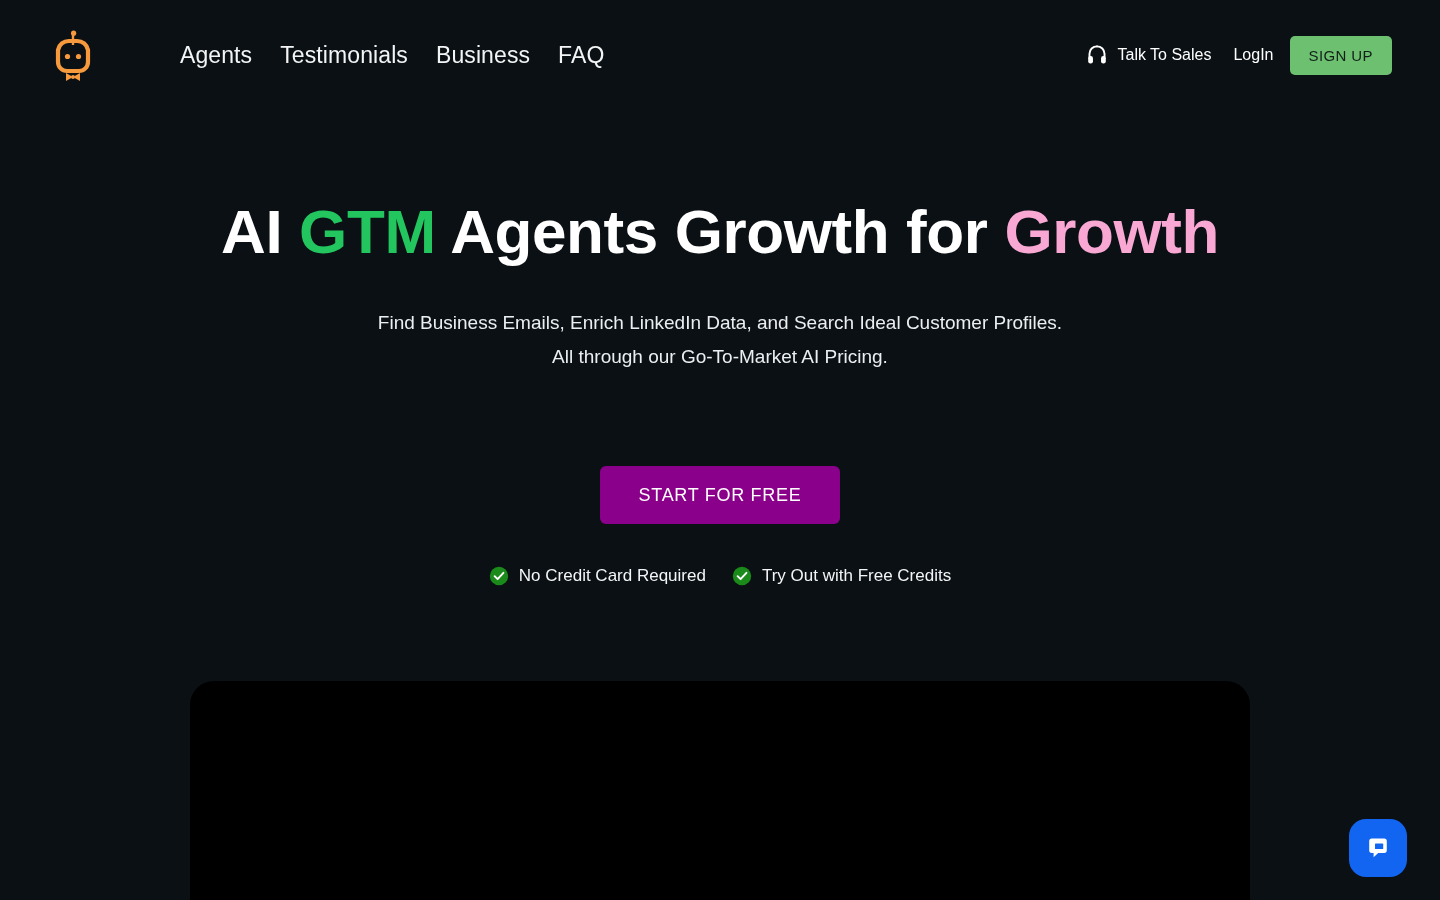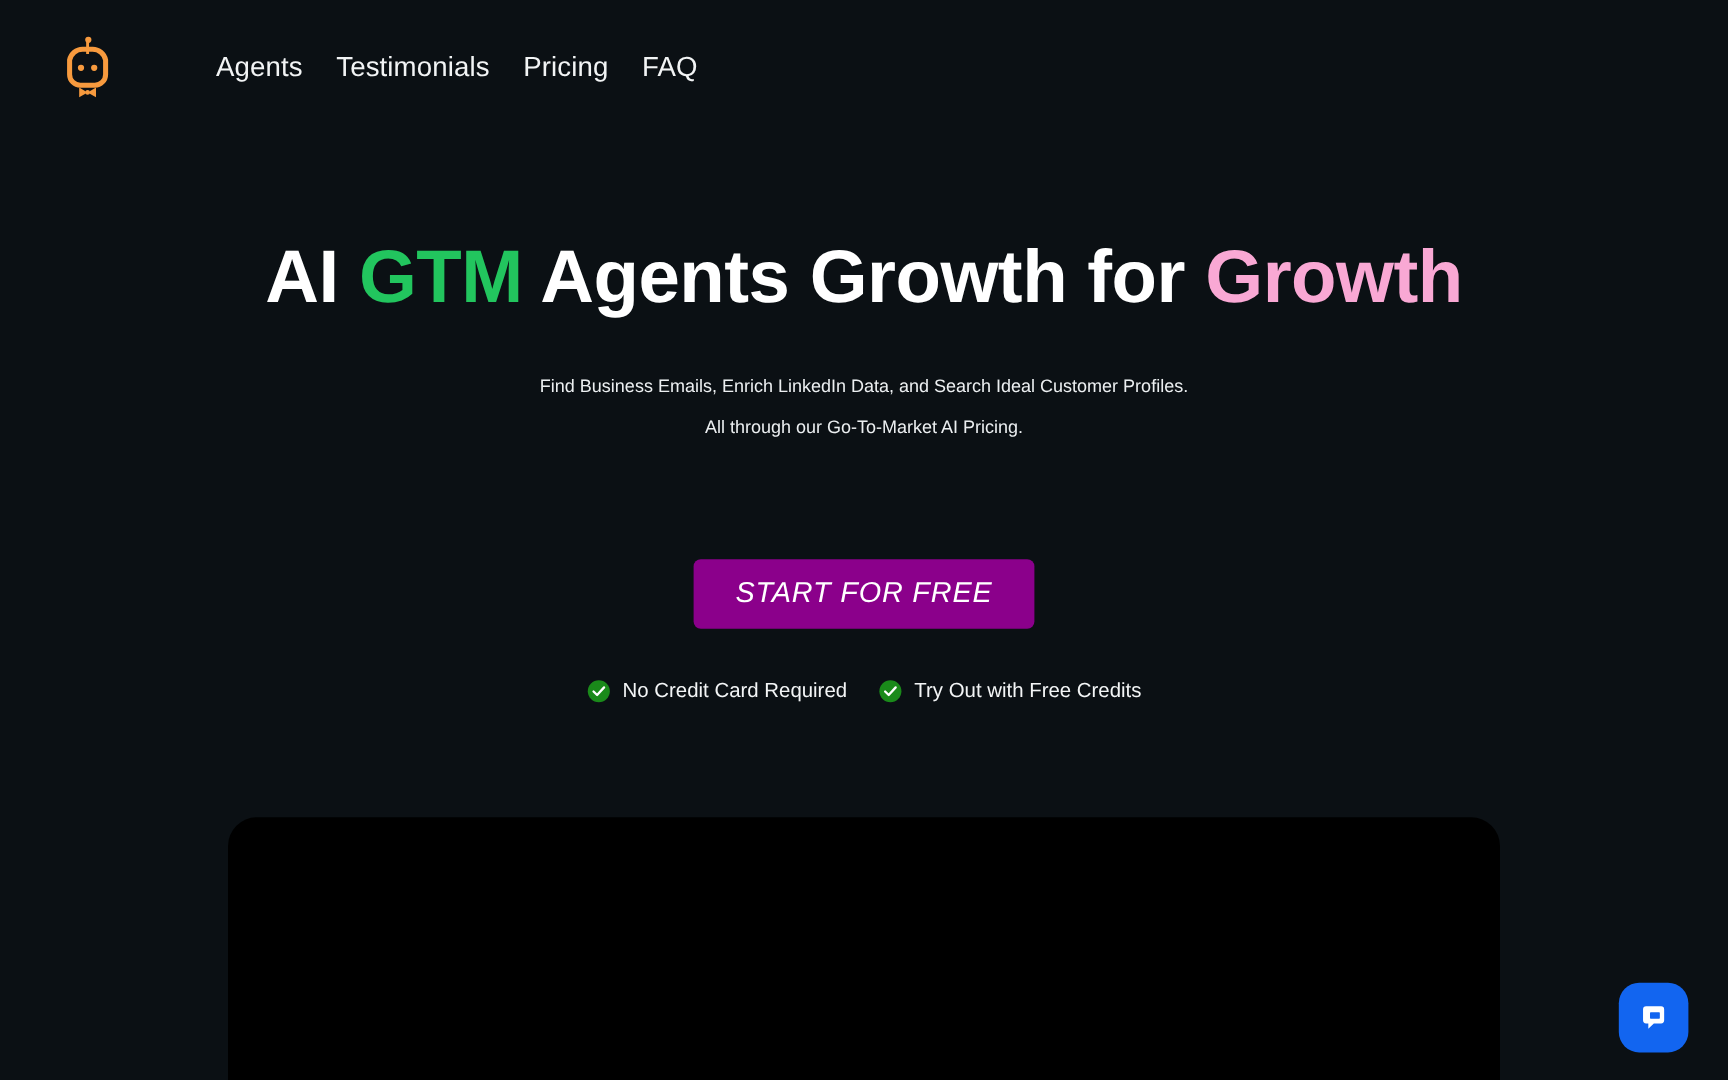--- a/index.html
+++ b/index.html
@@ -112,44 +112,43 @@
     letter-spacing: -0.4px;
     color: #ffffff;
     white-space: nowrap;
   }
 
   .t-gtm { color: #22c55e; }
   .t-growth { color: #f9a8d4; }
 
   .hero-sub {
     margin-top: 40px;
-    font-size: 15px;
+    font-size: 19px;
     line-height: 34px;
     color: #eceff1;
     font-weight: normal;
   }
 
   .cta-wrap {
     margin-top: 92px;
     display: flex;
     justify-content: center;
   }
 
   .cta-btn {
     background: #8b008b;
     color: #ffffff;
     border: none;
     border-radius: 6px;
-    font-size: 24px;
+    font-size: 18px;
     letter-spacing: 0.7px;
-    width: 284px;
+    width: 240px;
     height: 58px;
     cursor: pointer;
     font-family: "Liberation Sans", sans-serif;
-    font-style: italic;
   }
 
   .badges {
     margin-top: 42px;
     display: flex;
     justify-content: center;
     align-items: center;
     gap: 26px;
   }
 
@@ -210,24 +209,40 @@
 
       <path d="M25 50 L18 46 L18 54 Z" fill="#f79a3e"></path>
       <path d="M25 50 L32 46 L32 54 Z" fill="#f79a3e"></path>
       <circle cx="25" cy="50" r="1.9" fill="#f79a3e"></circle>
     </svg>
   </a>
 
   <nav class="nav-links">
     <a class="nav-link" href="#">Agents</a>
     <a class="nav-link" href="#">Testimonials</a>
-    <a class="nav-link" href="#">Pricing</a>
+    <a class="nav-link" href="#">Business</a>
     <a class="nav-link" href="#">FAQ</a>
   </nav>
 
+  <div class="nav-right">
+
+    <div class="talk-to-sales">
+      <svg class="headset-icon" viewBox="0 0 24 24">
+        <path d="M12 2.6c-4.6 0-8.2 3.6-8.2 8.1v4.1" fill="none" stroke="#ffffff" stroke-width="2.1" stroke-linecap="round"></path>
+        <path d="M20.2 14.8v-4.1c0-4.5-3.6-8.1-8.2-8.1" fill="none" stroke="#ffffff" stroke-width="2.1" stroke-linecap="round"></path>
+        <rect x="2.4" y="13.1" width="5.2" height="8.1" rx="2.4" fill="#ffffff"></rect>
+        <rect x="16.4" y="13.1" width="5.2" height="8.1" rx="2.4" fill="#ffffff"></rect>
+      </svg>
+      <span>Talk To Sales</span>
+    </div>
+
+    <a class="login-link" href="#">LogIn</a>
+
+    <button class="signup-btn">SIGN UP</button>
+  </div>
 </header>
 
 <main class="hero">
 
   <h1 class="hero-title">
     <span>AI </span><span class="t-gtm">GTM</span><span> Agents Growth for </span><span class="t-growth">Growth</span>
   </h1>
 
   <p class="hero-sub">
     <span>Find Business Emails, Enrich LinkedIn Data, and Search Ideal Customer Profiles.</span><br>

